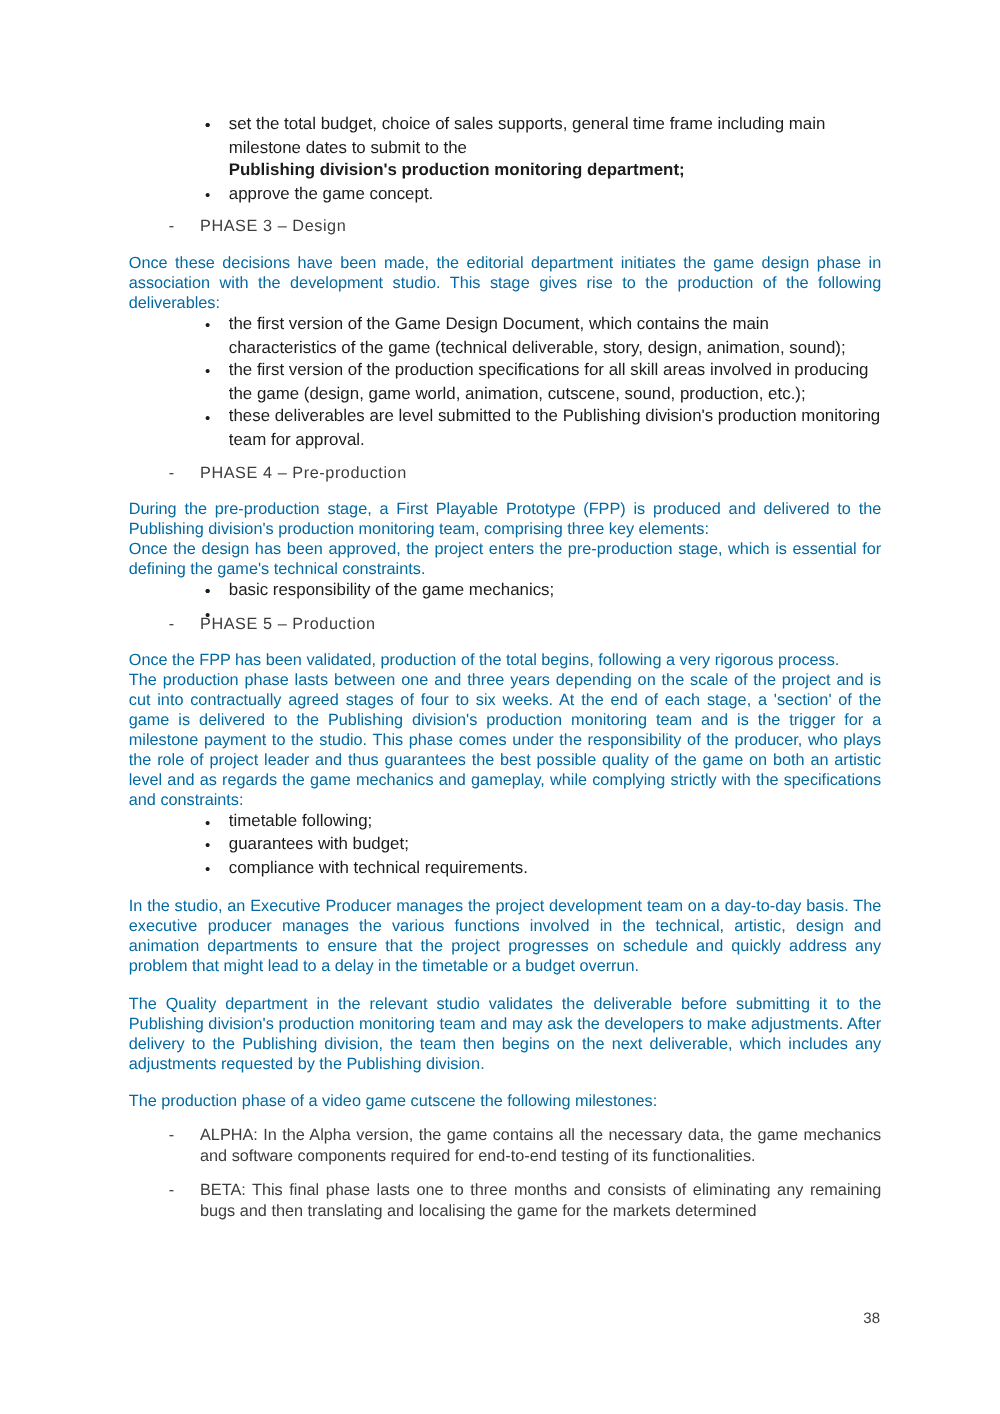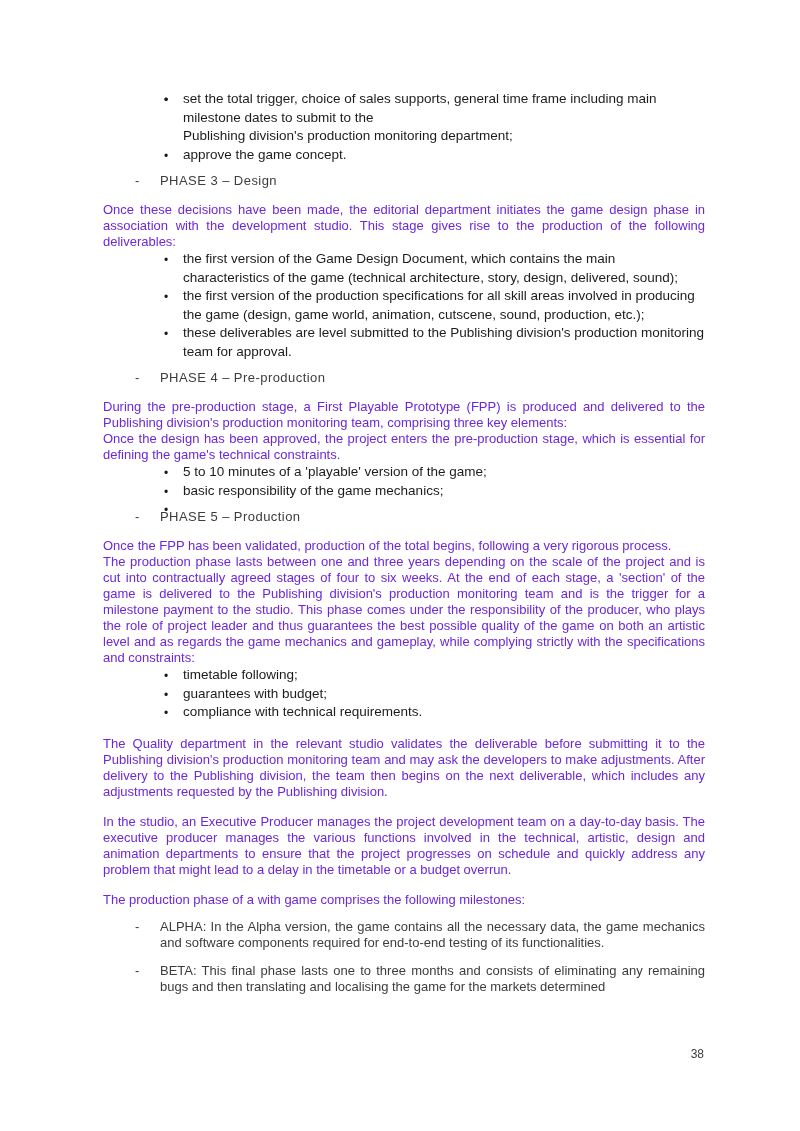--- a/index.html
+++ b/index.html
@@ -18,41 +18,41 @@
     position:relative;
     padding-left:80px;
     font-size:13.5px;
     line-height:18.5px;
     color:#1c1c1c;
   }
   .bullet .bmark {
     position:absolute; left:61px; top:1px;
     font-size:12px; color:#1c1c1c;
   }
-  .block { display:block; }
+  .block { display:block;font-weight:bold; }
 
   
   .phase-item {
     position:relative;
     padding-left:57px;
     font-size:13px;
     line-height:16px;
     letter-spacing:0.45px;
     color:#3d3d3d;
     margin:9px 0 13px 0;
   }
   .phase-item .dmark { position:absolute; left:32px; letter-spacing:0; }
 
   
   .para {
     margin:0;
     font-size:13px;
     line-height:16px;
     text-align:justify;
-    color:#6d28d9;
+    color:#0369a1;
   }
   .gap14 { margin-top:14px; }
 
   
   .milestone {
     position:relative;
     padding-left:57px;
     font-size:13px;
     line-height:16.5px;
     text-align:justify;
@@ -74,40 +74,40 @@
 <body>
 
 <div class="page">
 
   <div class="bullets">
     <div class="bullet">
       <span class="bmark">•</span>
     </div>
     <div class="bullet">
       <span class="bmark">•</span>
-      <span>set the total trigger, choice of sales supports, general time frame including main milestone dates to submit to the</span>
+      <span>set the total budget, choice of sales supports, general time frame including main milestone dates to submit to the</span>
       <span class="block">Publishing division's production monitoring department;</span>
     </div>
     <div class="bullet">
       <span class="bmark">•</span>
       <span>approve the game concept.</span>
     </div>
   </div>
 
   <div class="phase-item">
     <span class="dmark">-</span>
     <span>PHASE 3 – Design</span>
   </div>
 
   <p class="para">Once these decisions have been made, the editorial department initiates the game design phase in association with the development studio. This stage gives rise to the production of the following deliverables:</p>
 
   <div class="bullets">
     <div class="bullet">
       <span class="bmark">•</span>
-      <span>the first version of the Game Design Document, which contains the main characteristics of the game (technical architecture, story, design, delivered, sound);</span>
+      <span>the first version of the Game Design Document, which contains the main characteristics of the game (technical deliverable, story, design, animation, sound);</span>
     </div>
     <div class="bullet">
       <span class="bmark">•</span>
       <span>the first version of the production specifications for all skill areas involved in producing the game (design, game world, animation, cutscene, sound, production, etc.);</span>
     </div>
     <div class="bullet">
       <span class="bmark">•</span>
       <span>these deliverables are level submitted to the Publishing division's production monitoring team for approval.</span>
     </div>
   </div>
@@ -116,21 +116,20 @@
     <span class="dmark">-</span>
     <span>PHASE 4 – Pre-production</span>
   </div>
 
   <p class="para">During the pre-production stage, a First Playable Prototype (FPP) is produced and delivered to the Publishing division's production monitoring team, comprising three key elements:</p>
   <p class="para">Once the design has been approved, the project enters the pre-production stage, which is essential for defining the game's technical constraints.</p>
 
   <div class="bullets">
     <div class="bullet">
       <span class="bmark">•</span>
-      <span>5 to 10 minutes of a 'playable' version of the game;</span>
     </div>
     <div class="bullet">
       <span class="bmark">•</span>
       <span>basic responsibility of the game mechanics;</span>
     </div>
     <div class="bullet">
       <span class="bmark">•</span>
     </div>
   </div>
 
@@ -150,23 +149,23 @@
     <div class="bullet">
       <span class="bmark">•</span>
       <span>guarantees with budget;</span>
     </div>
     <div class="bullet">
       <span class="bmark">•</span>
       <span>compliance with technical requirements.</span>
     </div>
   </div>
 
+  <p class="para gap14">In the studio, an Executive Producer manages the project development team on a day-to-day basis. The executive producer manages the various functions involved in the technical, artistic, design and animation departments to ensure that the project progresses on schedule and quickly address any problem that might lead to a delay in the timetable or a budget overrun.</p>
   <p class="para gap14">The Quality department in the relevant studio validates the deliverable before submitting it to the Publishing division's production monitoring team and may ask the developers to make adjustments. After delivery to the Publishing division, the team then begins on the next deliverable, which includes any adjustments requested by the Publishing division.</p>
-  <p class="para gap14">In the studio, an Executive Producer manages the project development team on a day-to-day basis. The executive producer manages the various functions involved in the technical, artistic, design and animation departments to ensure that the project progresses on schedule and quickly address any problem that might lead to a delay in the timetable or a budget overrun.</p>
-  <p class="para gap14">The production phase of a with game comprises the following milestones:</p>
+  <p class="para gap14">The production phase of a video game cutscene the following milestones:</p>
 
   <div class="milestone">
     <span class="dmark">-</span>
     <span>ALPHA: In the Alpha version, the game contains all the necessary data, the game mechanics and software components required for end-to-end testing of its functionalities.</span>
   </div>
 
   <div class="milestone">
     <span class="dmark">-</span>
     <span>BETA: This final phase lasts one to three months and consists of eliminating any remaining bugs and then translating and localising the game for the markets determined</span>
   </div>

